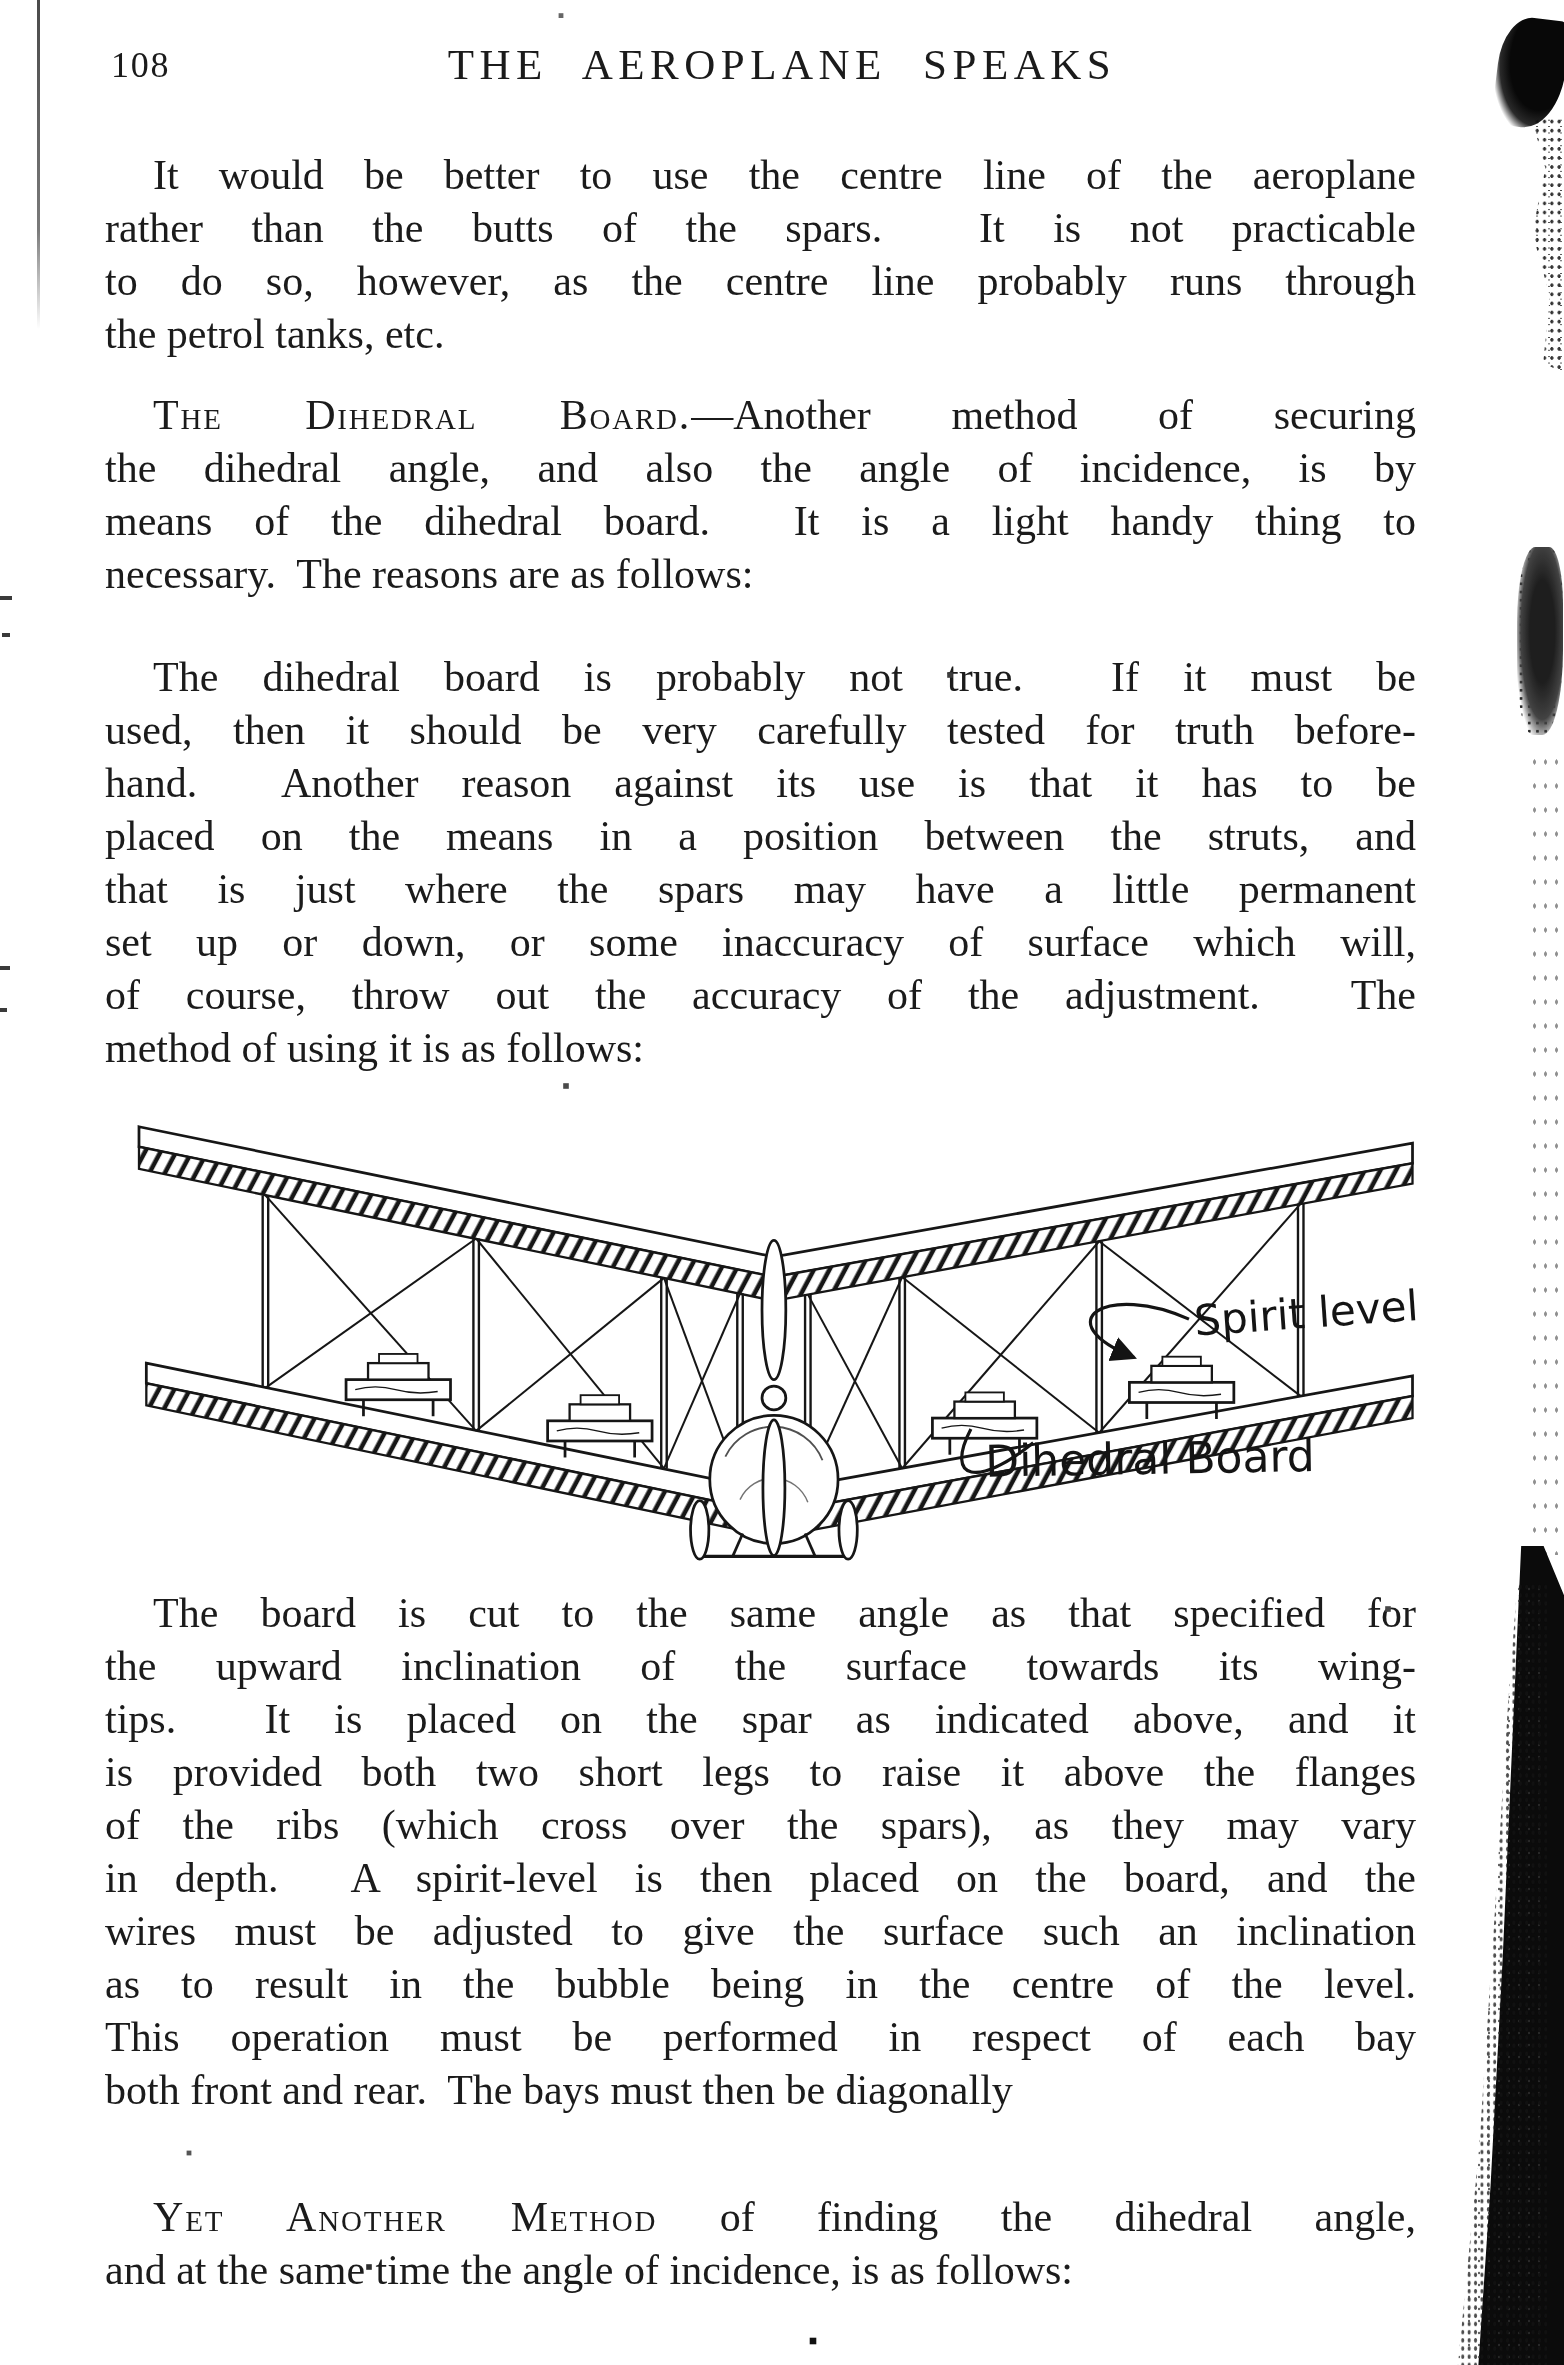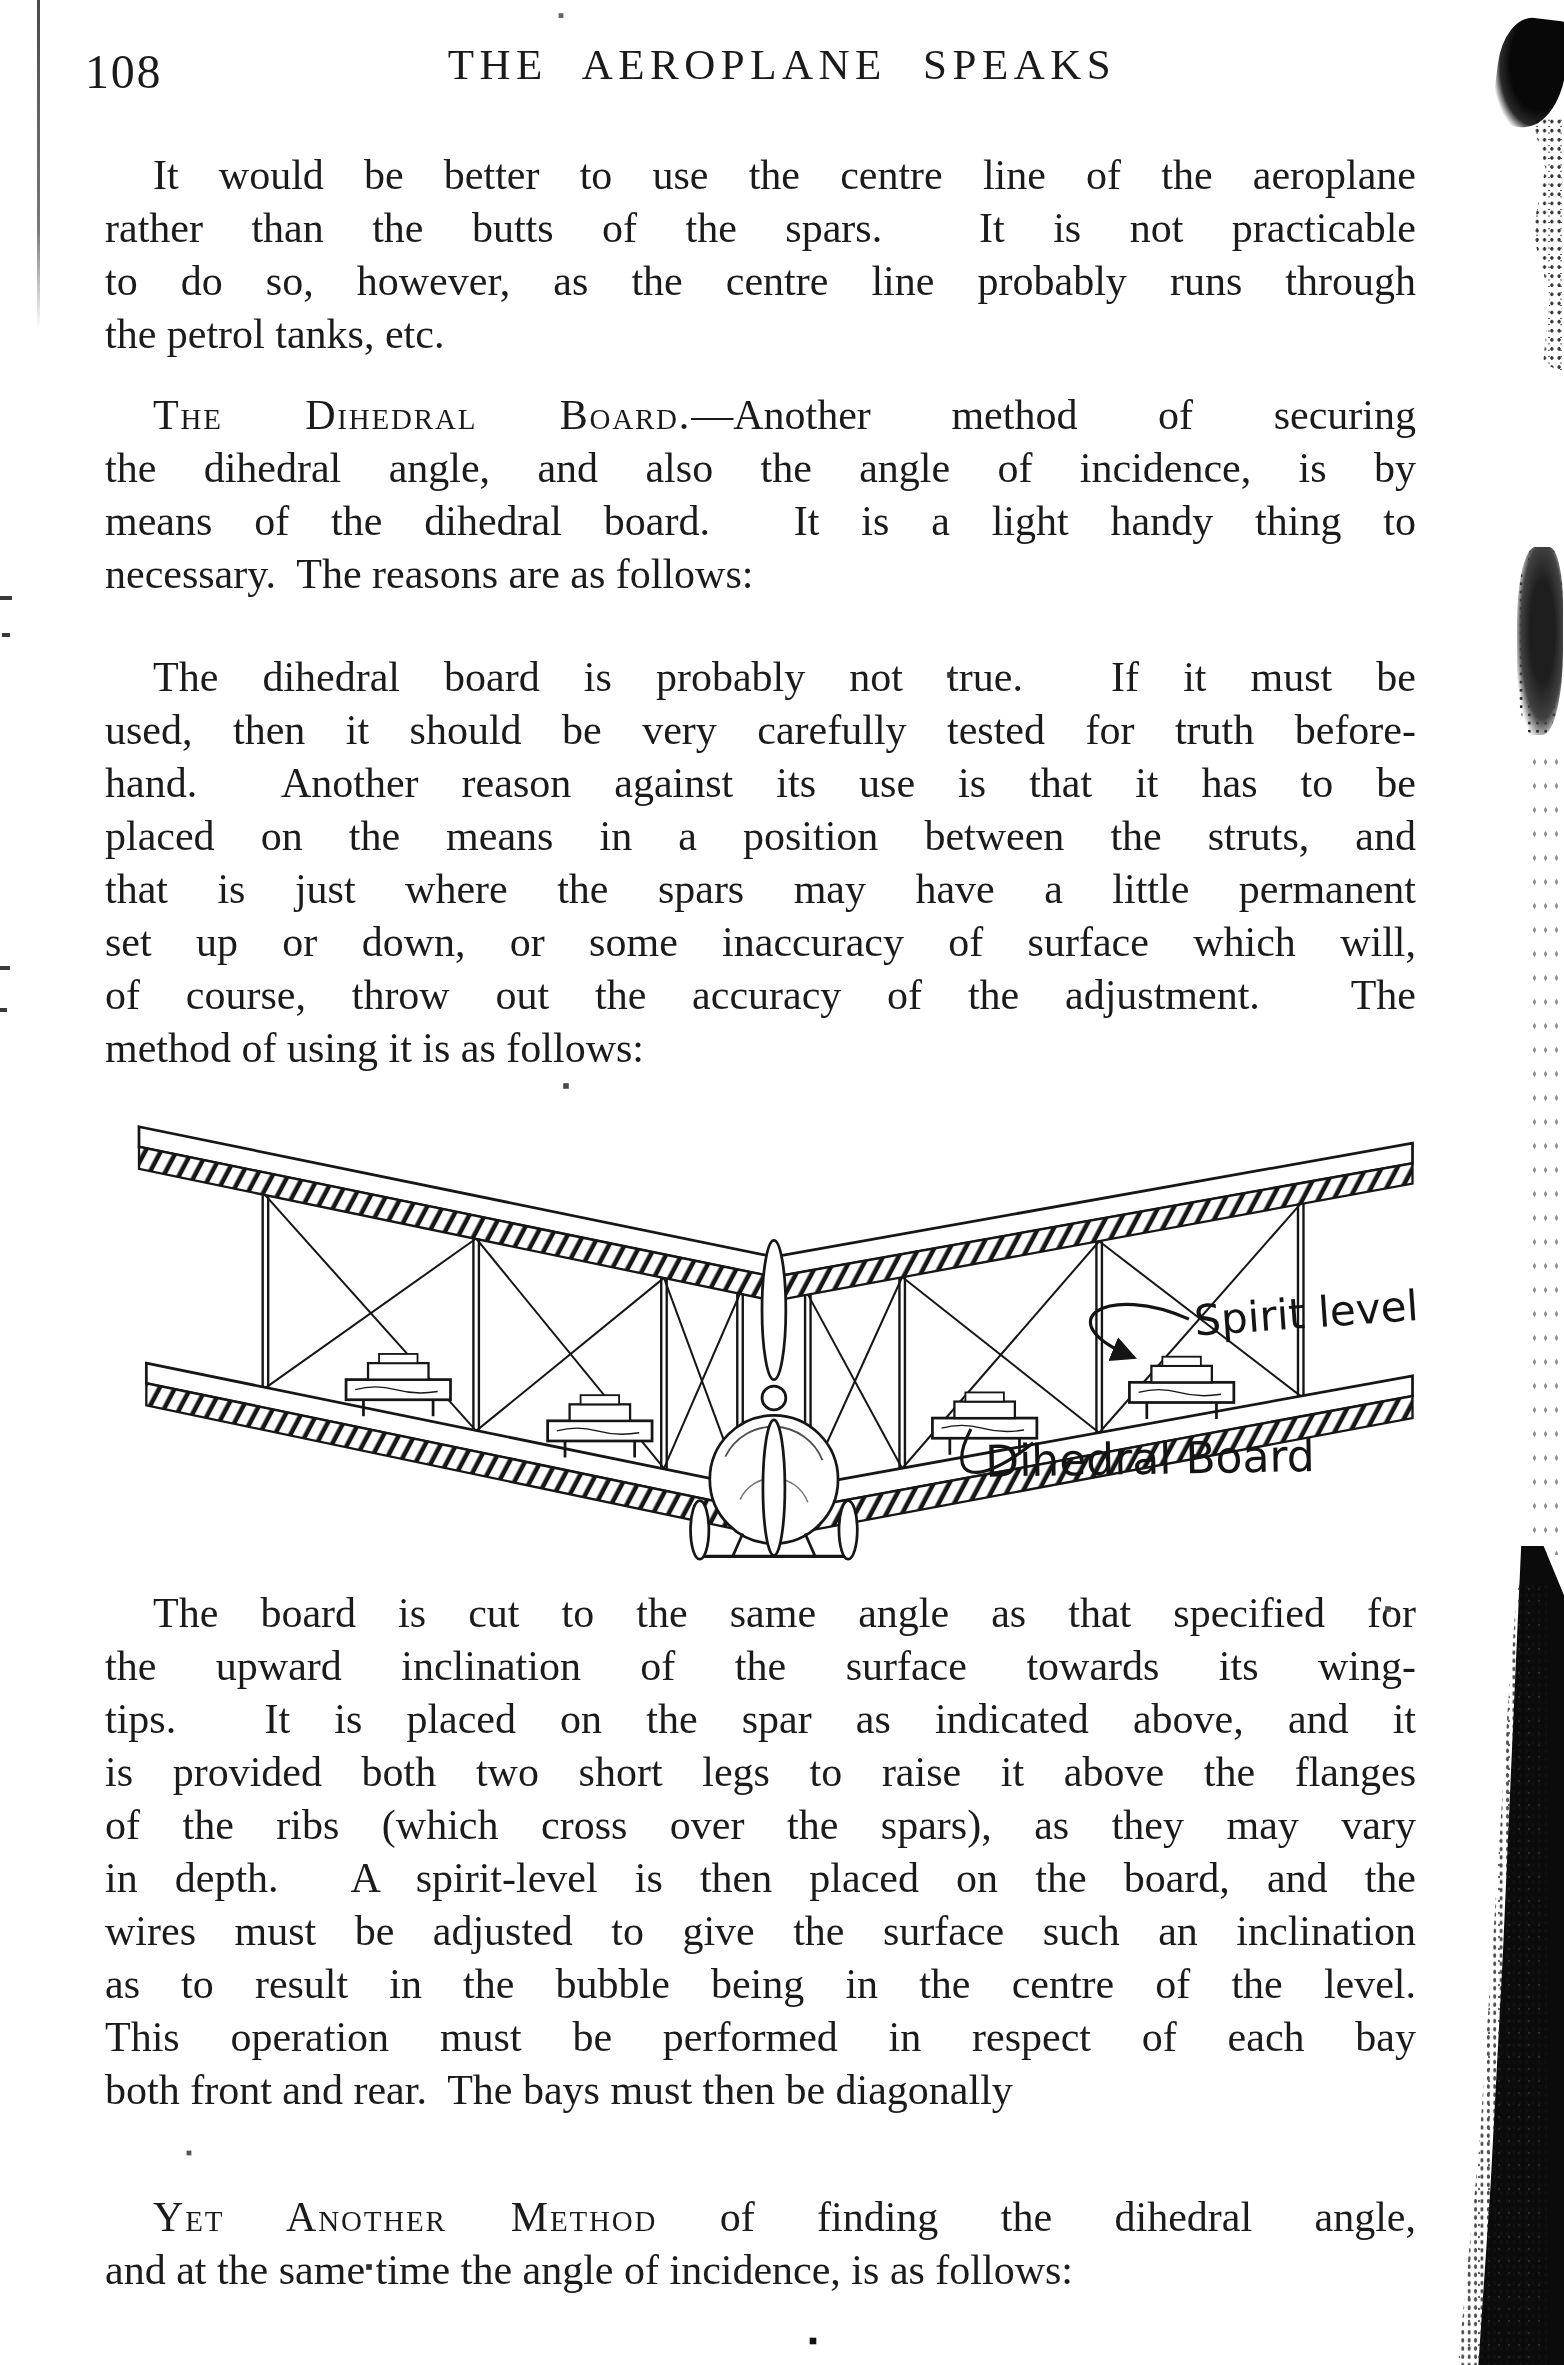--- a/index.html
+++ b/index.html
@@ -2,21 +2,21 @@
 <html style="font-size:14.6px"><head>
 <meta charset="utf-8">
 <style>
   html,body{margin:0;padding:0;background:#888;}
   .page{
     position:relative; width:1564px; height:2366px; background:#ffffff;
     font-family:"Liberation Serif","DejaVu Serif",serif; color:#1b1b1b;
     overflow:hidden;
   }
   
-  .pageno{position:absolute; left:85px; top:44px; font-size:48px; letter-spacing:1.8px;}
+  .pageno{position:absolute; left:111px; top:44px; font-size:36px; letter-spacing:1.8px;}
   .htitle{position:absolute; left:0; top:40px; width:1564px; text-align:center;
           font-size:43px; letter-spacing:5.5px; word-spacing:20px;}
   
   .paragraph{position:absolute; left:105px; width:1311px;}
   .p1{top:149px}.p2{top:389px}.p3{top:651px}.p4{top:1587px}.p5{top:2191px}
   .line{
     font-size:42px; line-height:53px; height:53px; white-space:pre-wrap;
     text-align:justify; text-align-last:justify; overflow:visible;
   }
   .paragraph .line:last-child{text-align-last:left;}

